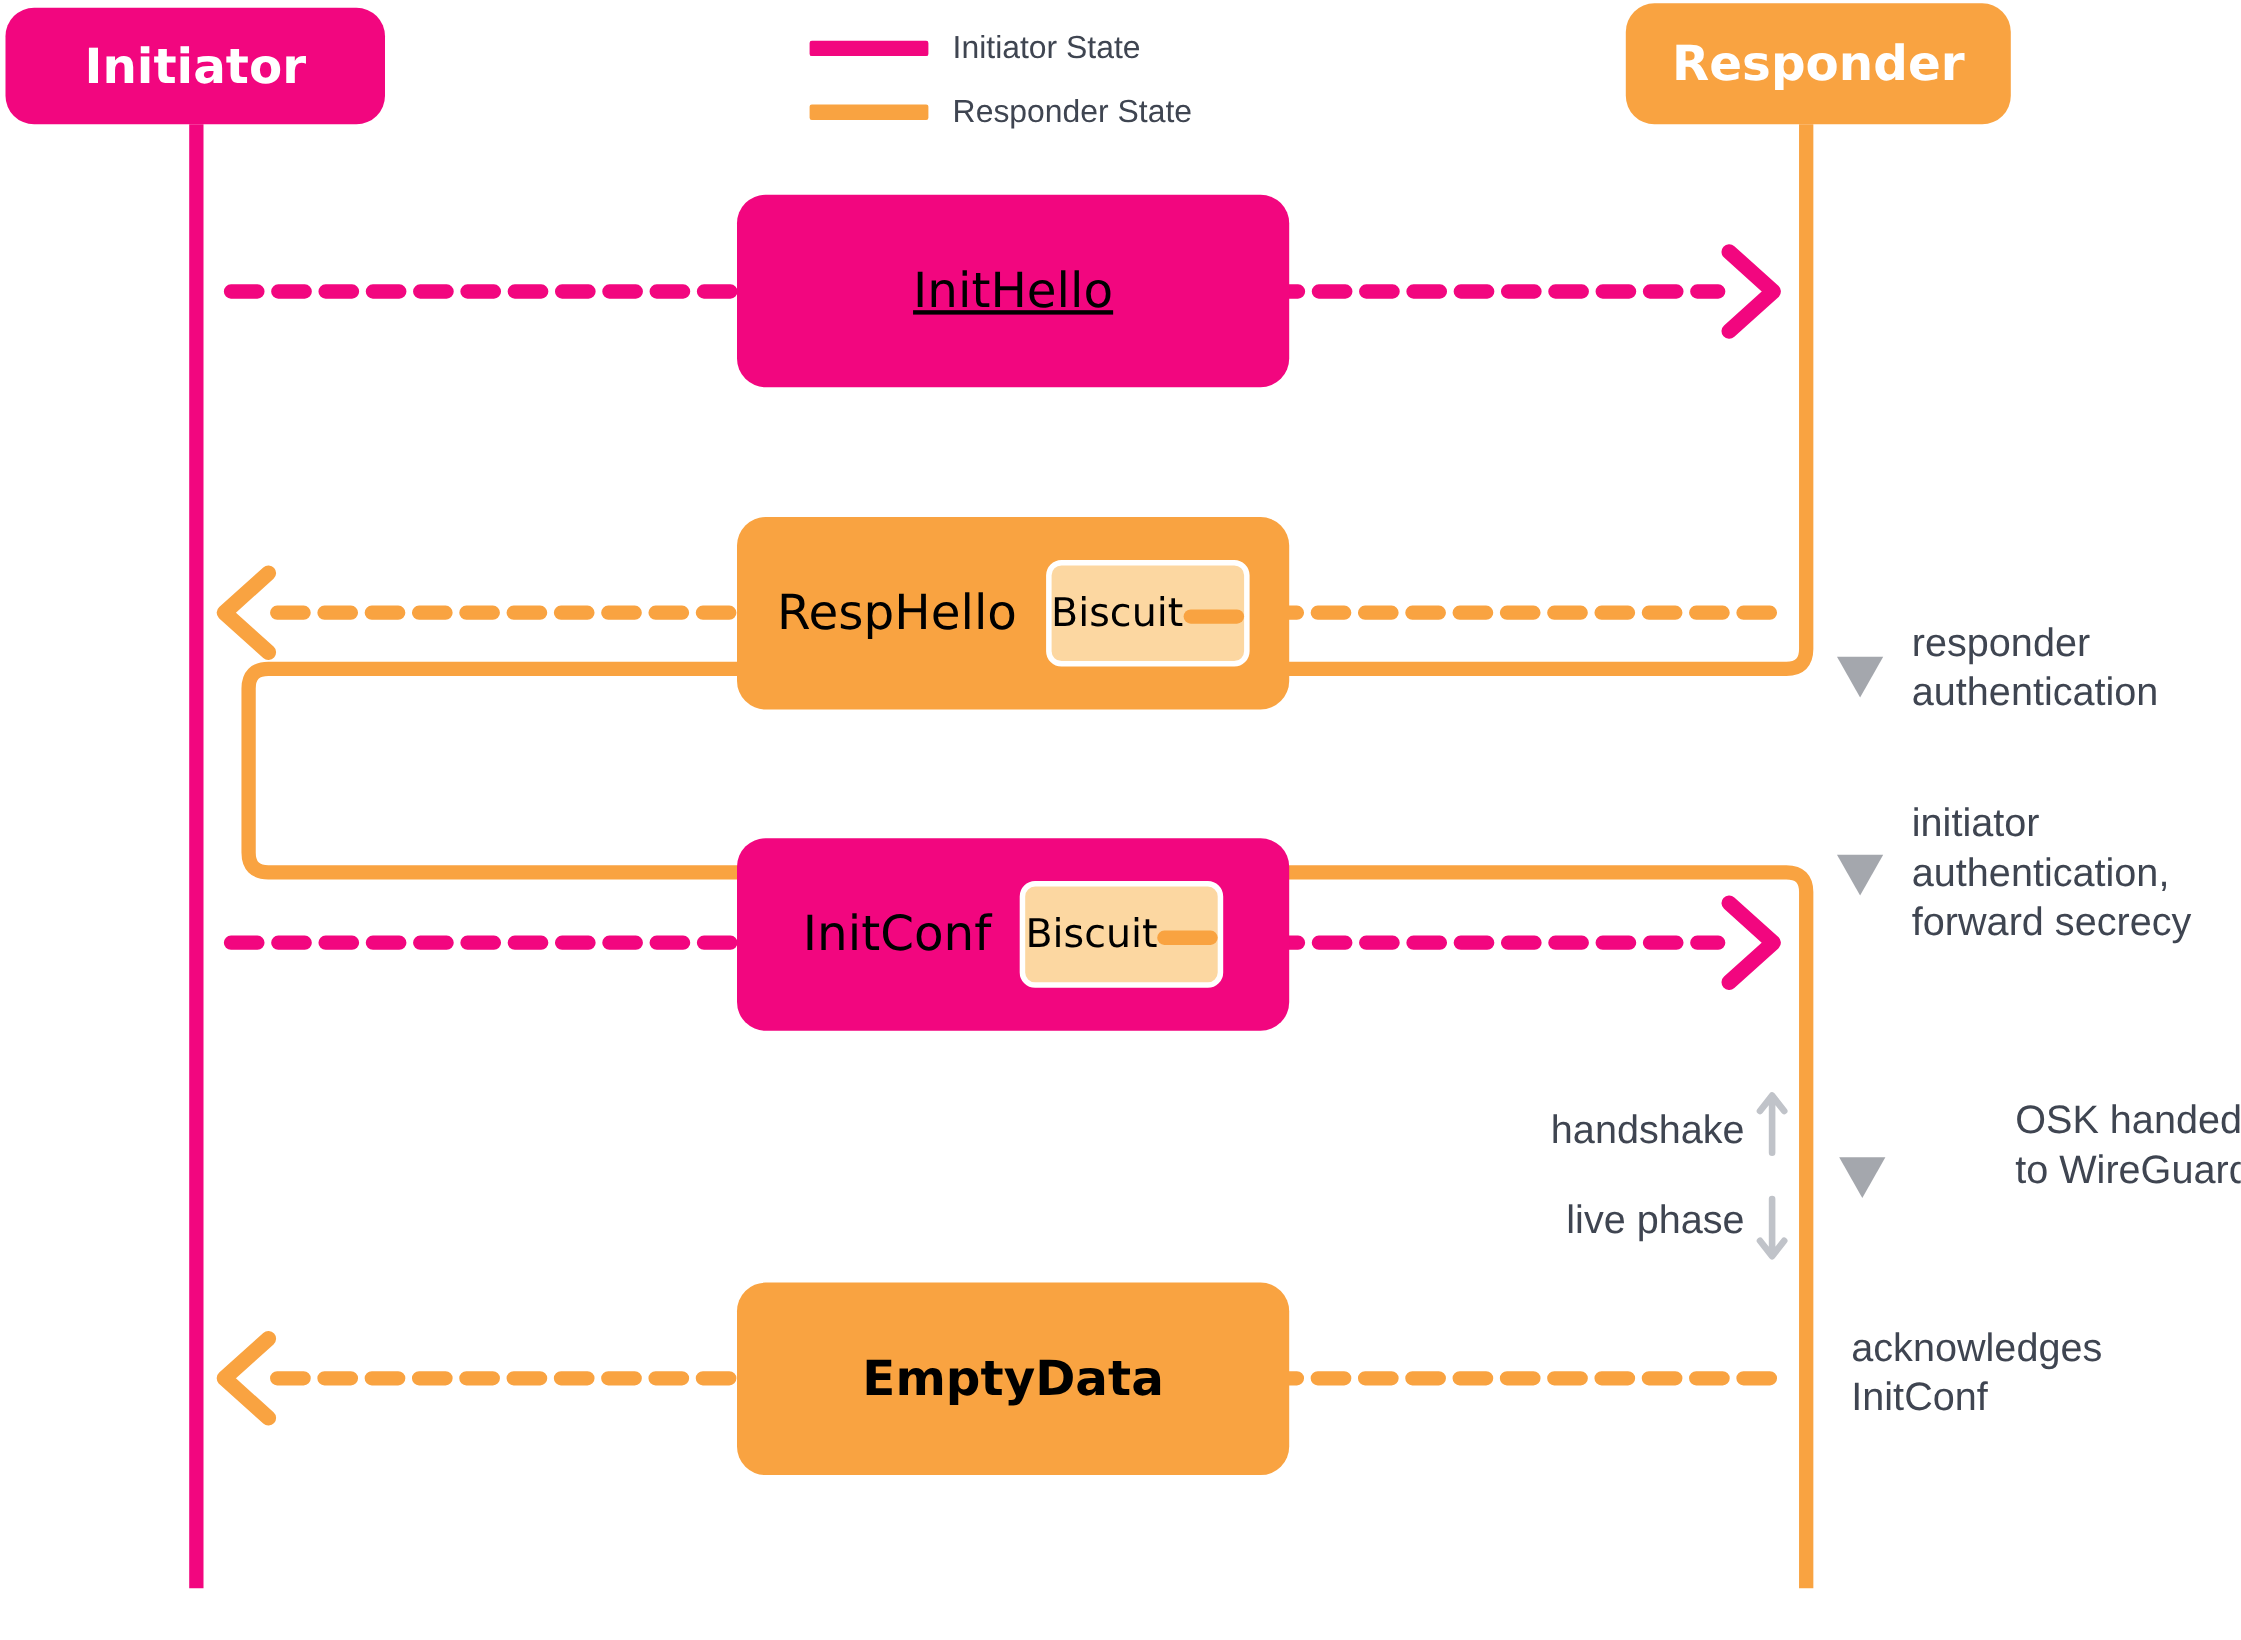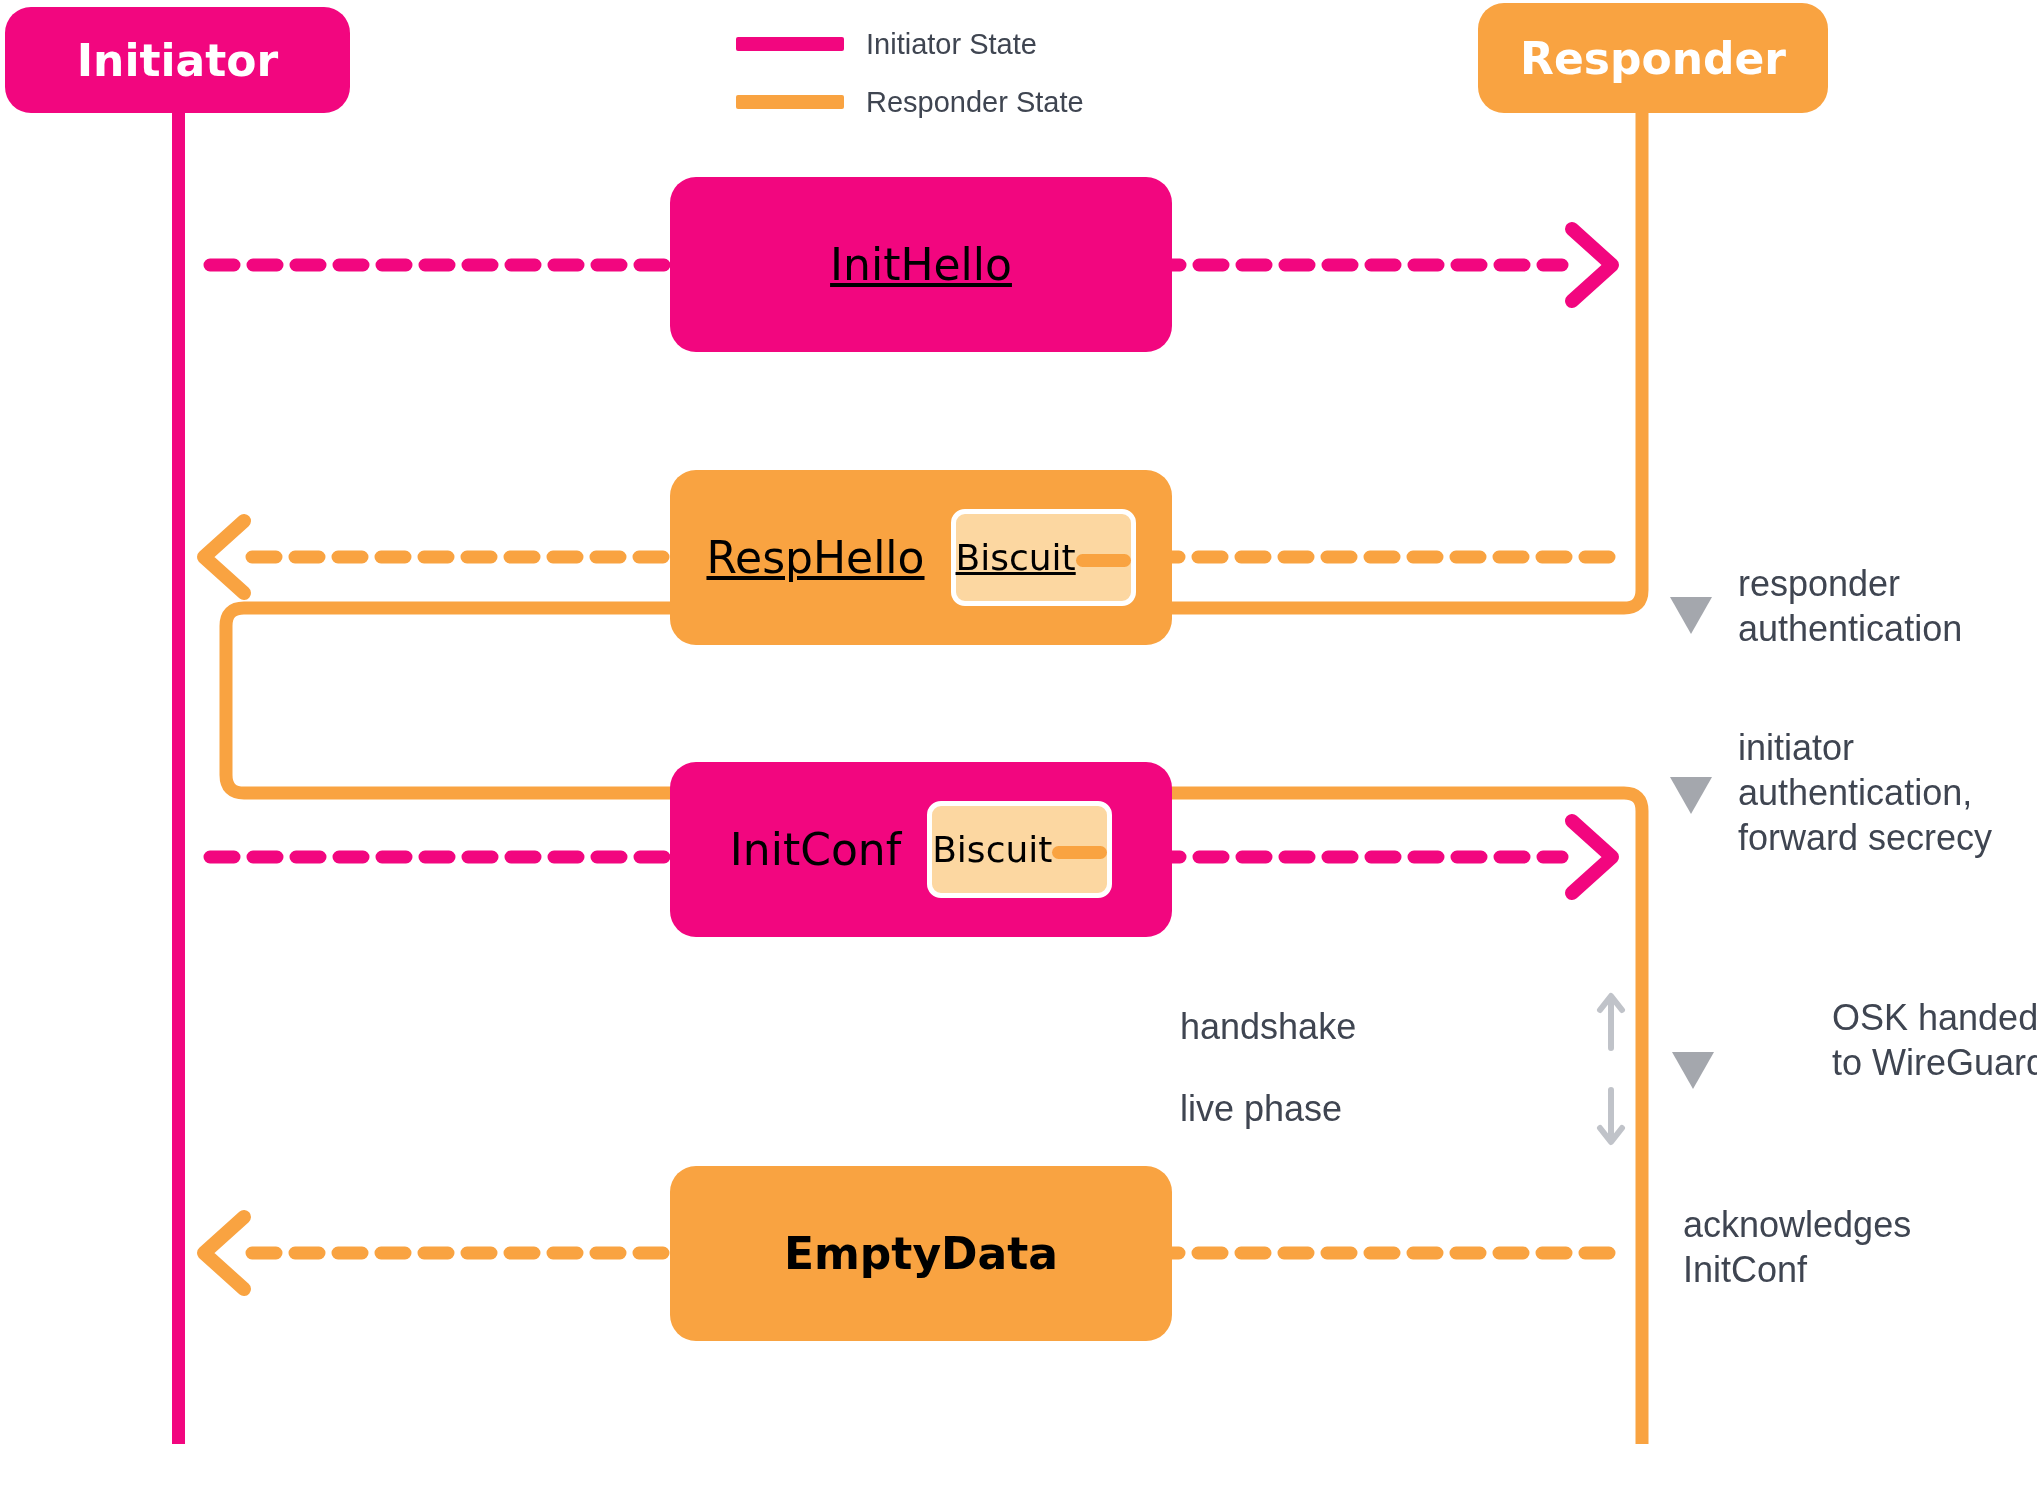--- a/index.html
+++ b/index.html
@@ -28,42 +28,42 @@
   #legend-label-responder{top:84px;}
   
   .msg-box{
     position:absolute;z-index:3;left:670px;width:502px;height:175px;border-radius:26px;
     display:flex;align-items:center;justify-content:center;gap:26px;
     font-family:"DejaVu Sans",sans-serif;font-size:44px;color:#000;
   }
   .msg-pink{background:var(--pink);}
   .msg-orange{background:var(--orange);}
   #msg-inithello{top:177px;text-decoration:underline;}
-  #msg-resphello{top:470px;text-decoration:underline;}
+  #msg-resphello{top:470px;}
   #msg-initconf{top:762px;}
   #msg-emptydata{top:1166px;font-weight:bold;}
   .biscuit-chip{
     width:185px;height:97px;box-sizing:border-box;background:var(--biscuit);
     border:5px solid #ffffff;border-radius:14px;
     display:flex;align-items:center;justify-content:center;
   }
   .biscuit-label{font-size:36px;line-height:40px;color:#000;}
   .biscuit-bar{width:148px;height:13px;border-radius:7px;background:var(--orange);margin-top:6px;}
   
   .annotation{
     position:absolute;z-index:2;font-size:36px;line-height:45px;
     color:var(--gray-text);white-space:nowrap;
   }
   #annotation-responder-auth{left:1738px;top:561px;}
   #annotation-initiator-auth{left:1738px;top:725px;}
   #annotation-osk{left:1832px;top:995px;}
   #annotation-ack{left:1683px;top:1202px;}
   
   .phase-label{
-    position:absolute;z-index:2;left:1180px;width:406px;text-align:left;
+    position:absolute;z-index:2;left:1180px;width:406px;text-align:right;
     font-size:36px;line-height:42px;color:var(--gray-text);white-space:nowrap;
   }
   #phase-label-handshake{top:1006px;}
   #phase-label-live{top:1088px;}
 </style>
 </head>
 <body style="--pink: #F2067F; --orange: #F9A341; --biscuit: #FCD7A1; --gray-text: #3F4551; --triangle: #A4A7AD; --phase-arrow: #C0C3C9;">
 
 <div class="canvas">
 

